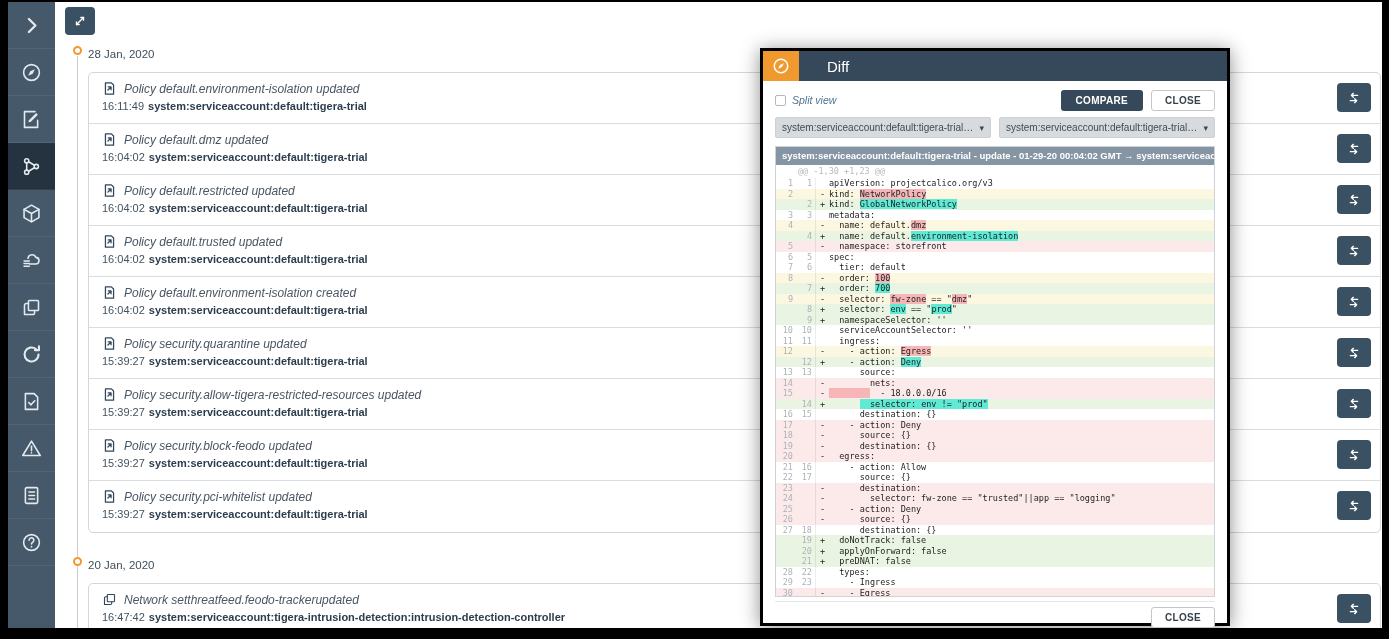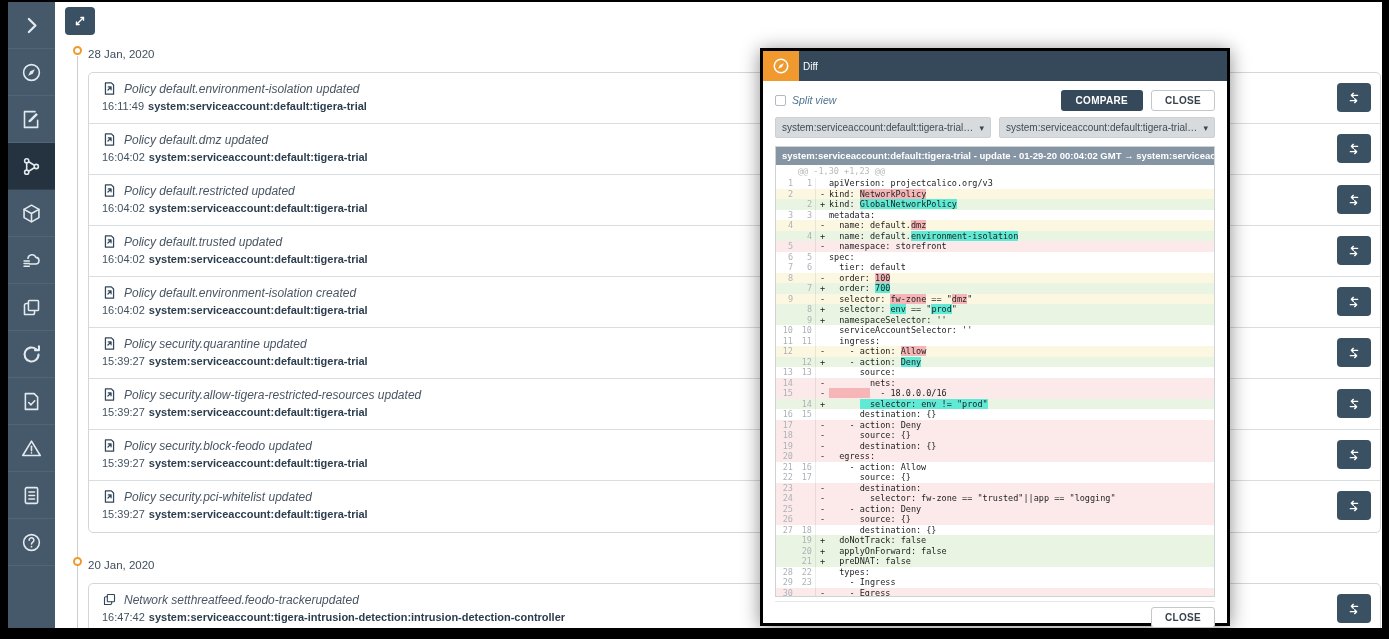--- a/index.html
+++ b/index.html
@@ -41,21 +41,21 @@
                   border:none; border-radius:4px; display:flex; align-items:center; justify-content:center;
                   cursor:pointer; color:#fff; }
   .row-diff-btn svg { width:16px; height:16px; }
 
   
   .modal { position:absolute; left:760px; top:48px; width:470px; height:578px; background:#fff;
            border:3px solid #000; z-index:20; box-shadow:0 2px 18px rgba(0,0,0,.45); }
   .modal-header { height:30px; background:#36495a; display:flex; align-items:center; }
   .modal-logo { width:36px; height:30px; background:#f0992e; display:flex; align-items:center; justify-content:center; color:#fff; }
   .modal-logo svg { width:18px; height:18px; }
-  .modal-title { color:#fff; font-size:10px; margin-left:4px; }
+  .modal-title { color:#fff; font-size:15px; margin-left:28px; }
   .modal-body { height:542px; padding:8px 12px 0; }
   .controls-row { display:flex; align-items:center; height:22px; }
   .splitview { display:flex; align-items:flex-end; gap:6px; cursor:pointer;font-style:italic; }
   .splitview .box { width:11px; height:11px; border:1px solid #b2bac1; border-radius:2px; background:#fff; }
   .splitview .lbl { font-size:10.5px; color:#4e738f; }
   .controls-spacer { flex:1; }
   .btn-compare { background:#36495a; color:#fff; border:none; border-radius:3px; font-size:10px; font-weight:bold;
                  padding:5px 15px; letter-spacing:.3px; cursor:pointer; font-family:inherit;text-align:center; }
   .btn-close { background:#fff; color:#37424c; border:1px solid #c4c6c8; border-radius:3px; font-size:10px;
                font-weight:bold; padding:4px 13px; margin-left:8px; letter-spacing:.3px; cursor:pointer; font-family:inherit;text-align:center; }
@@ -531,21 +531,21 @@
           <div class="drow ctx">
             <span class="o">11</span>
             <span class="n">11</span>
             <span class="s"></span>
             <span class="t"><span>  ingress:</span></span>
           </div>
           <div class="drow mdel">
             <span class="o">12</span>
             <span class="n"></span>
             <span class="s">-</span>
-            <span class="t"><span>    - action: </span><span class="hl-del">Allow</span></span>
+            <span class="t"><span>    - action: </span><span class="hl-del">Egress</span></span>
           </div>
           <div class="drow madd">
             <span class="o"></span>
             <span class="n">12</span>
             <span class="s">+</span>
             <span class="t"><span>    - action: </span><span class="hl-add">Deny</span></span>
           </div>
           <div class="drow ctx">
             <span class="o">13</span>
             <span class="n">13</span>

